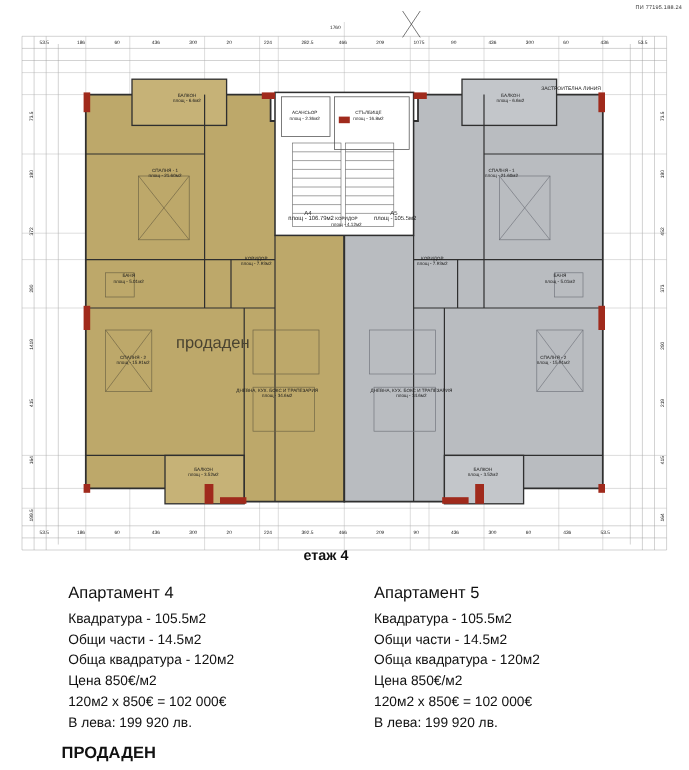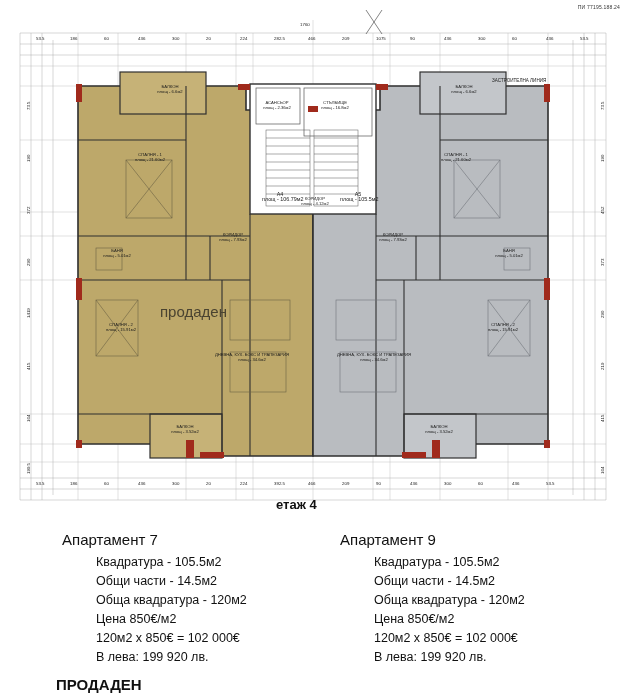--- a/index.html
+++ b/index.html
@@ -14,21 +14,21 @@
   }
   
   .floor-label{
     position:absolute;left:276px;top:497px;font-size:13px;font-weight:bold;color:#111;
   }
   
   .legend{
     position:absolute;font-size:12.5px;line-height:19px;color:#111;
   }
   .legend .title{font-size:15px;margin-bottom:4px;display:block;}
-  .legend .row{display:block;white-space:nowrap;margin-left:34px;}
+  .legend .row{display:block;white-space:nowrap;}
   #legend-left{left:62px;top:530px;}
   #legend-right{left:340px;top:530px;}
   .sold-note{
     position:absolute;left:56px;top:676px;font-size:15px;font-weight:bold;color:#111;
   }
   
   .sold-stamp{
     position:absolute;left:160px;top:303px;font-size:15px;color:#4a4330;
     font-weight:normal;
   }
@@ -317,31 +317,31 @@
     <div class="dimv" style="left: 600px; top: 266px;">373</div>
     <div class="dimv" style="left: 600px; top: 318px;">290</div>
     <div class="dimv" style="left: 600px; top: 370px;">219</div>
     <div class="dimv" style="left: 600px; top: 422px;">415</div>
     <div class="dimv" style="left: 600px; top: 474px;">164</div>
   </div>
 
 <div class="floor-label">етаж 4</div>
 
 <div class="legend" id="legend-left">
-  <span class="title">Апартамент 7</span>
+  <span class="title">Апартамент 4</span>
   <span class="row">Квадратура - 105.5м2</span>
   <span class="row">Общи части - 14.5м2</span>
   <span class="row">Обща квадратура - 120м2</span>
   <span class="row">Цена 850€/м2</span>
   <span class="row">120м2 x 850€ = 102 000€</span>
   <span class="row">В лева: 199 920 лв.</span>
 </div>
 
 <div class="legend" id="legend-right">
-  <span class="title">Апартамент 9</span>
+  <span class="title">Апартамент 5</span>
   <span class="row">Квадратура - 105.5м2</span>
   <span class="row">Общи части - 14.5м2</span>
   <span class="row">Обща квадратура - 120м2</span>
   <span class="row">Цена 850€/м2</span>
   <span class="row">120м2 x 850€ = 102 000€</span>
   <span class="row">В лева: 199 920 лв.</span>
 </div>
 
 <div class="sold-note">ПРОДАДЕН</div>
 

